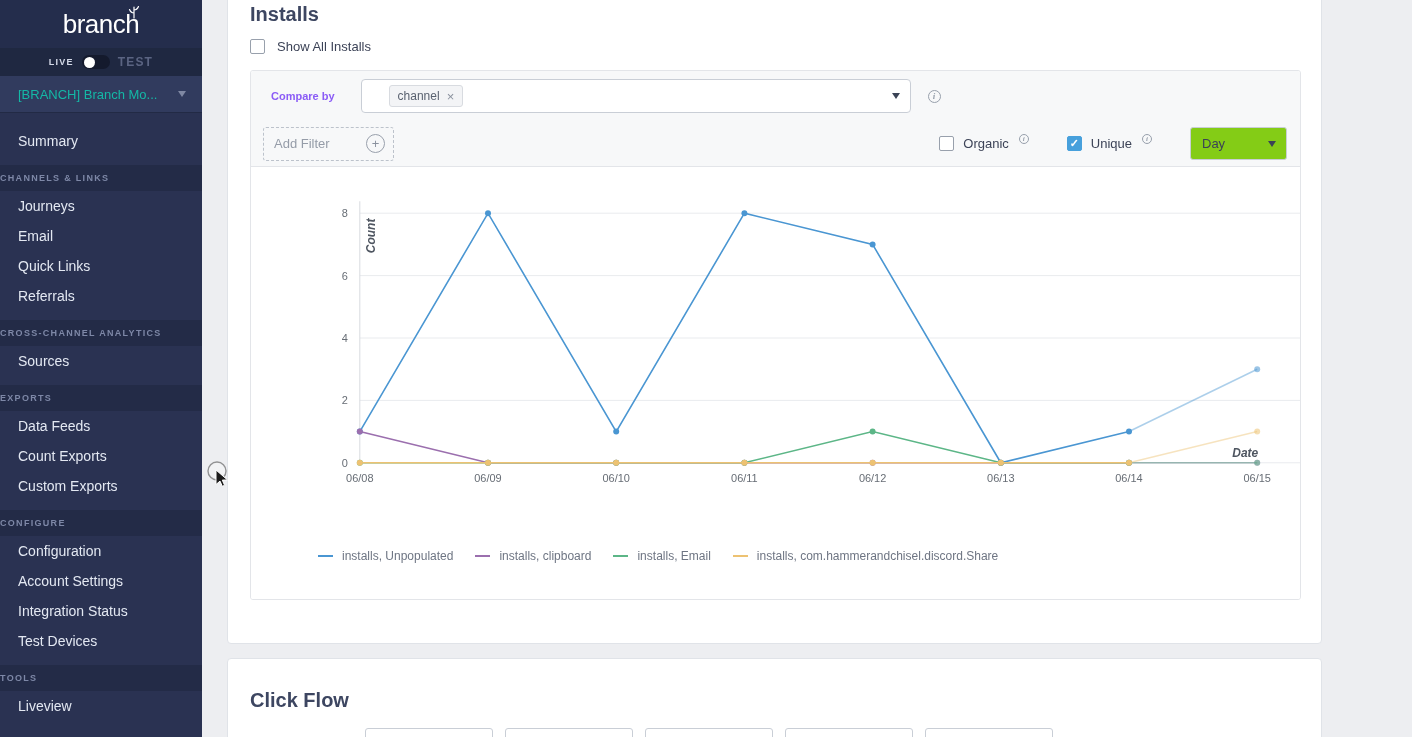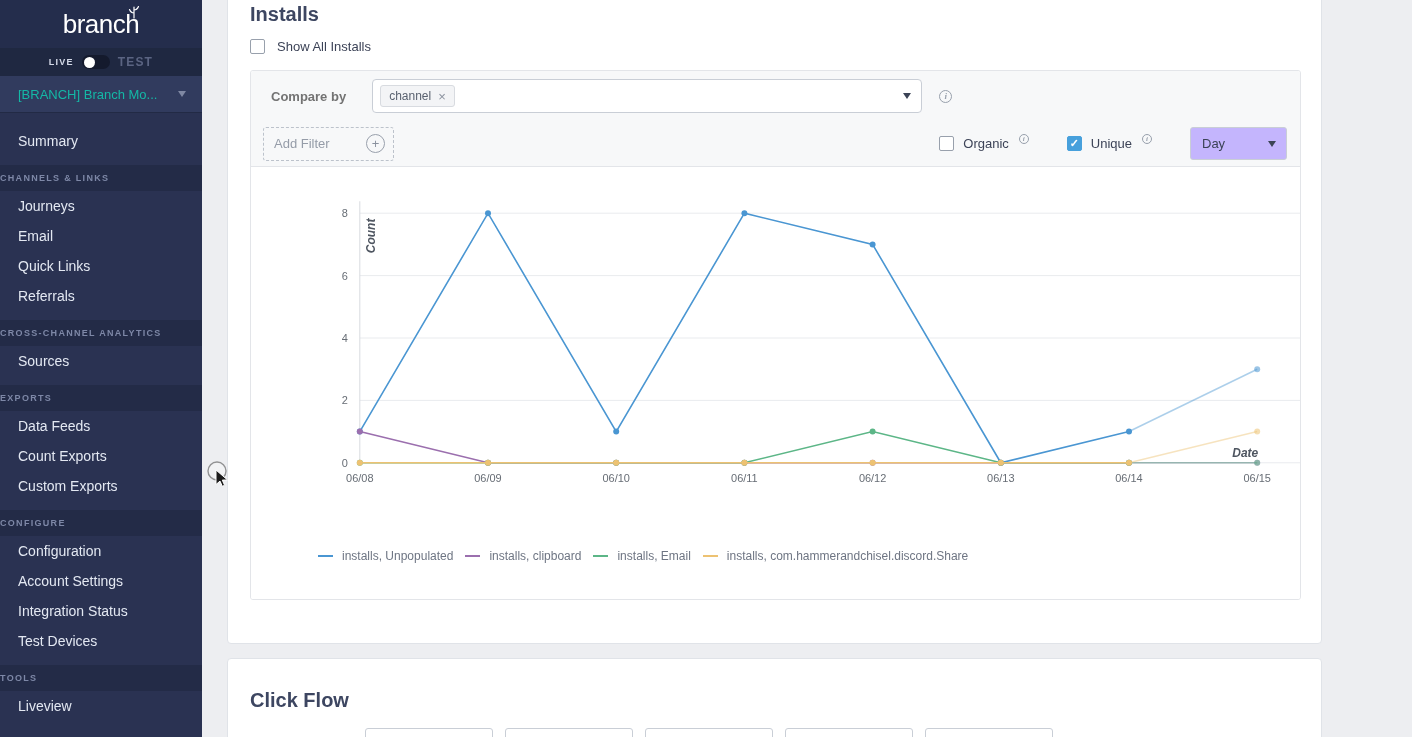--- a/index.html
+++ b/index.html
@@ -30,46 +30,46 @@
   .card-title { font-size:20px; line-height:22px; font-weight:600; color:#3d4661; }
   .cb-row { display:flex; align-items:center; gap:12px; margin-top:14px; }
   .cb { width:15px; height:15px; border:1.5px solid #98a0ac; border-radius:2px; background:#fff; display:inline-flex; align-items:center; justify-content:center; cursor:pointer; flex:none; }
   .cb.checked { background:#47a0dc; border-color:#47a0dc; }
   .cb.checked::after { content:"✓"; color:#fff; font-size:11px; font-weight:bold; line-height:1; }
   .cb-label { font-size:13px; color:#3c4357; }
 
   .panel { margin-top:16px; border:1px solid #e3e5e9; border-radius:3px; overflow:hidden; }
   .panel-row { background:#f7f8f9; display:flex; align-items:center; }
   .compare-row { height:50px; padding:0 16px 0 20px; }
-  .compare-label { font-size:13px; font-weight:bold; color:#737373; margin-right:26px; }
+  .compare-label { font-size:11px; font-weight:bold; color:#8b5cf6; margin-right:26px; }
   .multiselect { width:550px; height:34px; background:#fff; border:1px solid #c9ced6; border-radius:4px; display:flex; align-items:center; padding:0 10px 0 7px; cursor:pointer; justify-content:space-between; }
-  .tag { display:inline-flex; align-items:center; gap:7px; background:#f3f4f6; border:1px solid #d8dbe0; border-radius:3px; padding:3px 8px; font-size:12px; color:#5a6270; }
+  .tag { display:inline-flex; align-items:center; gap:7px; background:#f3f4f6; border:1px solid #d8dbe0; border-radius:3px; padding:3px 8px; font-size:12px; color:#5a6270;margin-left:20px; }
   .tag-x { color:#8a919e; font-size:13px; line-height:1; cursor:pointer; }
   .caret { display:inline-block; width:0; height:0; border-left:4.5px solid transparent; border-right:4.5px solid transparent; border-top:6px solid #3b4356; }
   .caret-light { border-top-color:#7f88a3; }
   .info { width:13px; height:13px; border:1px solid #98a0ac; border-radius:50%; display:inline-flex; align-items:center; justify-content:center; color:#98a0ac; cursor:pointer; flex:none; }
   .info::after { content:"i"; font:italic bold 9px "Liberation Serif", serif; }
   .info.sup { width:10px; height:10px; align-self:flex-start; margin:-2px 0 0 1px; }
   .info.sup::after { font-size:7px; }
   .ms-info { margin-left:17px; }
 
   .filter-row { height:46px; padding:0 13px 0 12px; border-bottom:1px solid #e3e5e9; }
   .add-filter { width:131px; height:34px; border:1px dashed #bcc2cb; border-radius:3px; background:transparent; display:flex; align-items:center; justify-content:space-between; padding:0 8px 0 10px; cursor:pointer; }
   .add-filter-label { font-size:13px; color:#959ca8; }
   .plus-circle { width:19px; height:19px; border:1px solid #99a0ac; border-radius:50%; display:inline-flex; align-items:center; justify-content:center; color:#8a919e; }
   .plus-circle::after { content:"+"; font-size:13px; line-height:1; margin-top:-1px; }
   .filter-right { margin-left:auto; display:flex; align-items:center; gap:38px; }
   .cb-inline { display:flex; align-items:center; gap:9px; }
-  .select-box { width:97px; height:33px; background:#c4b5fd; border:1px solid #c9ced6; border-radius:3px; display:flex; align-items:center; justify-content:space-between; padding:0 10px 0 11px; font-size:13px; color:#3b4356; cursor:pointer; }
+  .select-box { width:97px; height:33px; background:#84cc16; border:1px solid #c9ced6; border-radius:3px; display:flex; align-items:center; justify-content:space-between; padding:0 10px 0 11px; font-size:13px; color:#3b4356; cursor:pointer; }
 
   .chart-area { background:#fff; }
   .chart-svg { display:block; width:1123px; height:330px; }
   svg text.tick { font-family:"Liberation Sans",sans-serif; font-size:11px; fill:#676d75; }
   svg text.axis-label { font-family:"Liberation Sans",sans-serif; font-style:italic; font-weight:bold; font-size:12px; fill:#4e5560; }
-  .legend { display:flex; align-items:flex-end; gap:12px; padding-left:67px; margin-top:52px; padding-bottom:36px; }
+  .legend { display:flex; align-items:flex-end; gap:22px; padding-left:67px; margin-top:52px; padding-bottom:36px; }
   .legend-item { display:flex; align-items:center; gap:9px; cursor:pointer; }
   .legend-dash { width:15px; height:2px; display:inline-block; }
   .legend-label { font-size:12px; color:#6e7583; }
 
   .card-clickflow { margin:0 18px 0 25px; padding:30px 20px 80px 22px; }
   .cf-controls { display:flex; align-items:center; margin-top:17px; gap:12px; padding-left:10px; }
   .cf-label { font-size:13px; color:#3c4357; margin-right:25px; }
   .cf-select { width:128px; height:32px; background:#fff; border:1px solid #c9ced6; border-radius:3px; display:flex; align-items:center; justify-content:space-between; padding:0 10px; cursor:pointer; }
 
   .cursor { position:absolute; left:205px; top:460px; z-index:50; pointer-events:none; }

